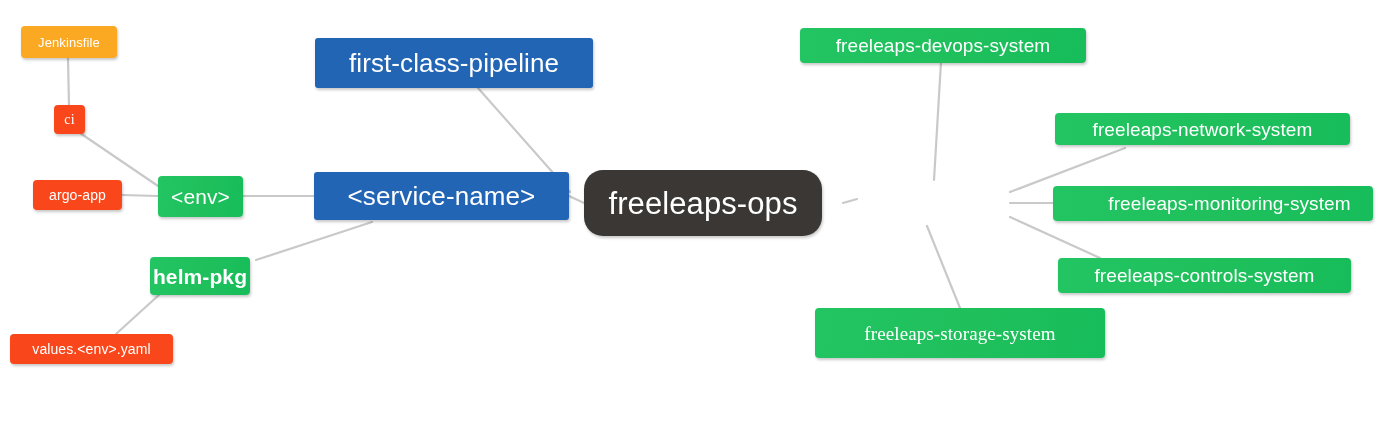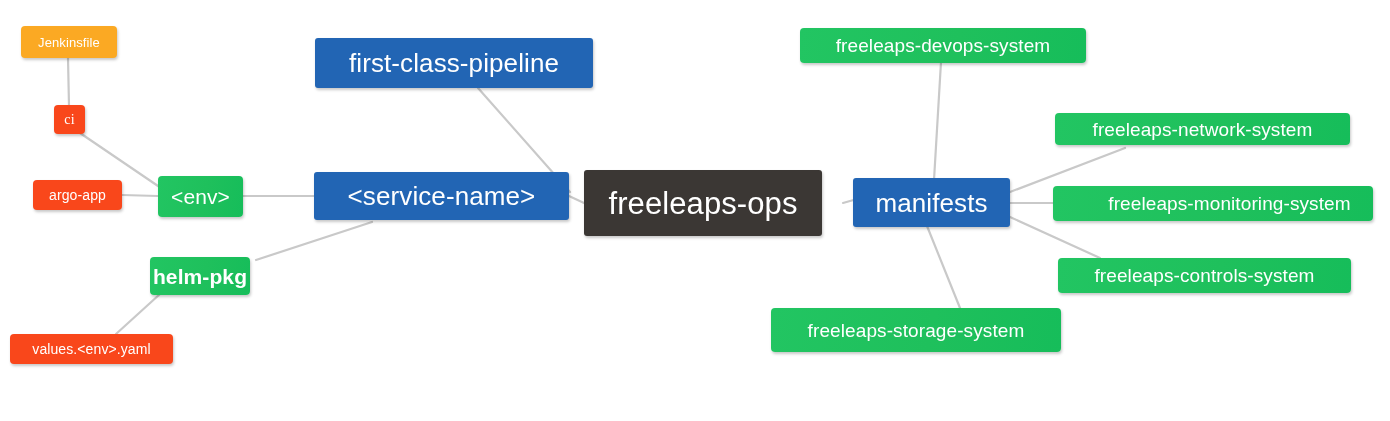--- a/index.html
+++ b/index.html
@@ -95,35 +95,32 @@
       <line x1="1010" y1="192" x2="1125" y2="148"></line>
 
       <line x1="1010" y1="203" x2="1053" y2="203"></line>
 
       <line x1="1010" y1="217" x2="1100" y2="258"></line>
 
       <line x1="927" y1="226" x2="960" y2="308"></line>
     </g>
   </svg>
 
-  <div class="node node-root" style="left:584px; top:170px; width:238px; height:66px;">
+  <div class="node node-root" style="left:584px; top:170px; width:238px; height:66px;border-radius:19px;">
     <span>freeleaps-ops</span>
   </div>
 
   <div class="node node-blue node-lvl1" style="left:315px; top:38px; width:278px; height:50px;">
     <span>first-class-pipeline</span>
   </div>
 
   <div class="node node-blue node-lvl1" style="left:314px; top:172px; width:255px; height:48px;">
     <span>&lt;service-name&gt;</span>
   </div>
 
-  <div class="node node-blue node-lvl1" style="left:853px; top:178px; width:157px; height:49px;">
-    <span>manifests</span>
-  </div>
 
   <div class="node node-green node-lvl2" style="left:158px; top:176px; width:85px; height:41px;">
     <span>&lt;env&gt;</span>
   </div>
 
   <div class="node node-green node-lvl2" style="left:150px; top:257px; width:100px; height:38px;font-weight:bold;">
     <span>helm-pkg</span>
   </div>
 
   <div class="node node-red node-small" style="left:54px; top:105px; width:31px; height:29px;font-family:Liberation Serif, serif;">
@@ -151,17 +148,17 @@
   </div>
 
   <div class="node node-green node-lvl3" style="left:1053px; top:186px; width:320px; height:35px;padding-left:33px;">
     <span>freeleaps-monitoring-system</span>
   </div>
 
   <div class="node node-green node-lvl3" style="left:1058px; top:258px; width:293px; height:35px;">
     <span>freeleaps-controls-system</span>
   </div>
 
-  <div class="node node-green node-lvl3" style="left:771px; top:308px; width:290px; height:44px;">
+  <div class="node node-green node-lvl3" style="left:815px; top:308px; width:290px; height:50px;font-family:Liberation Serif, serif;">
     <span>freeleaps-storage-system</span>
   </div>
 
 </div>
 
 </body></html>

